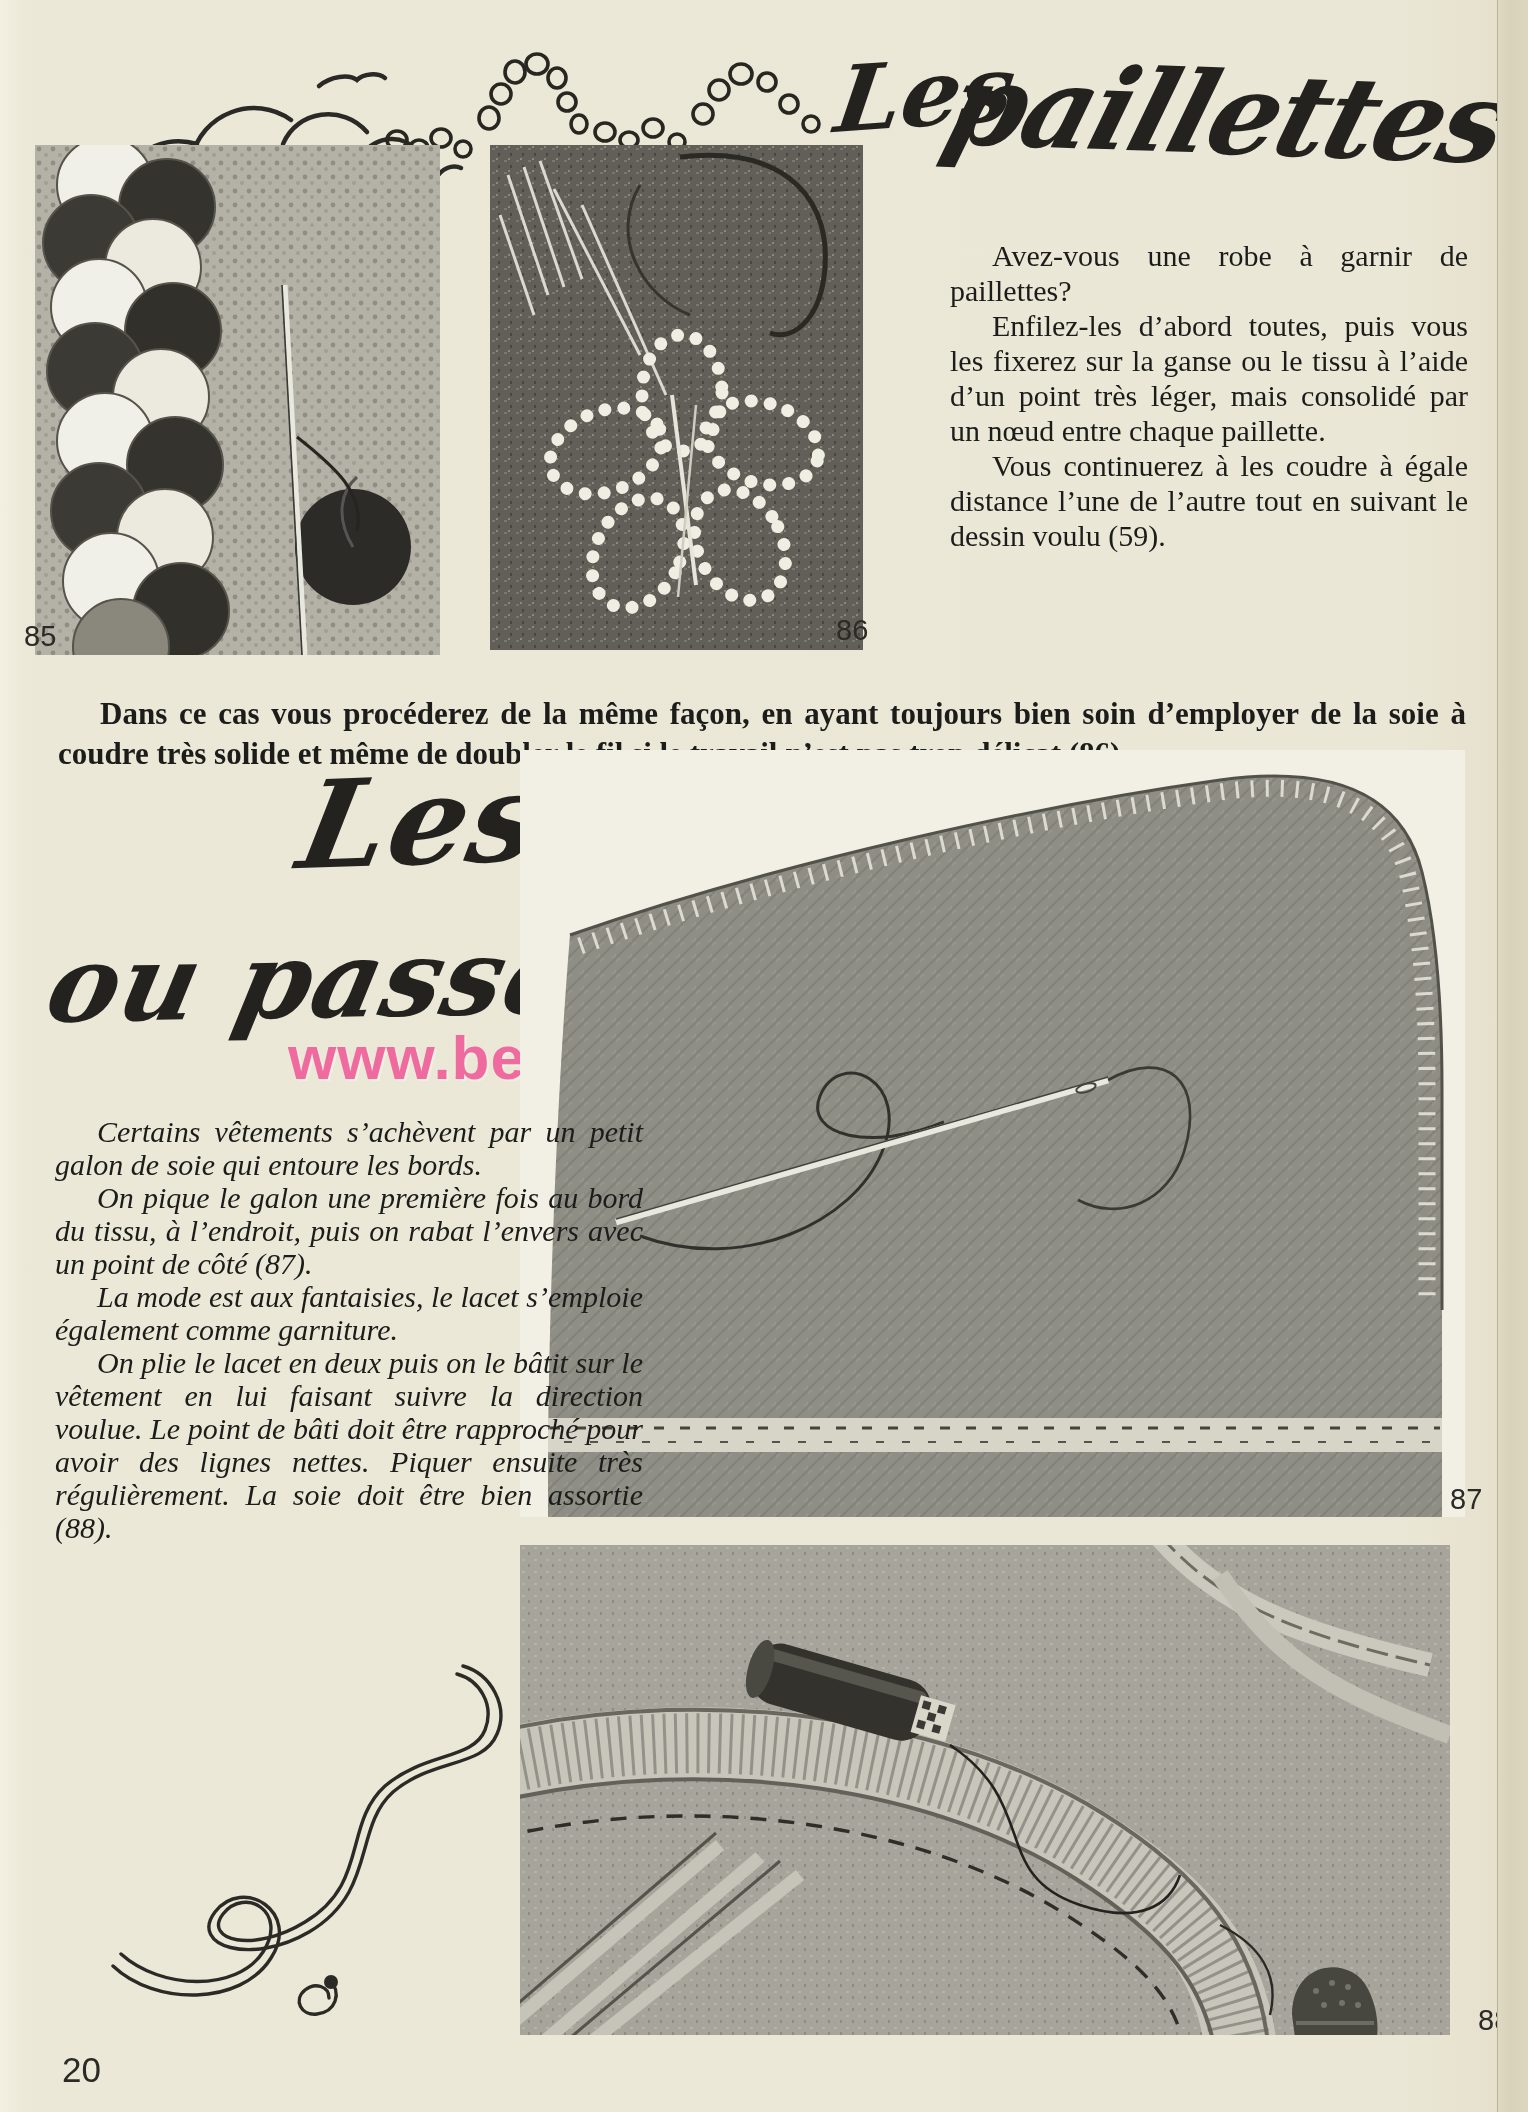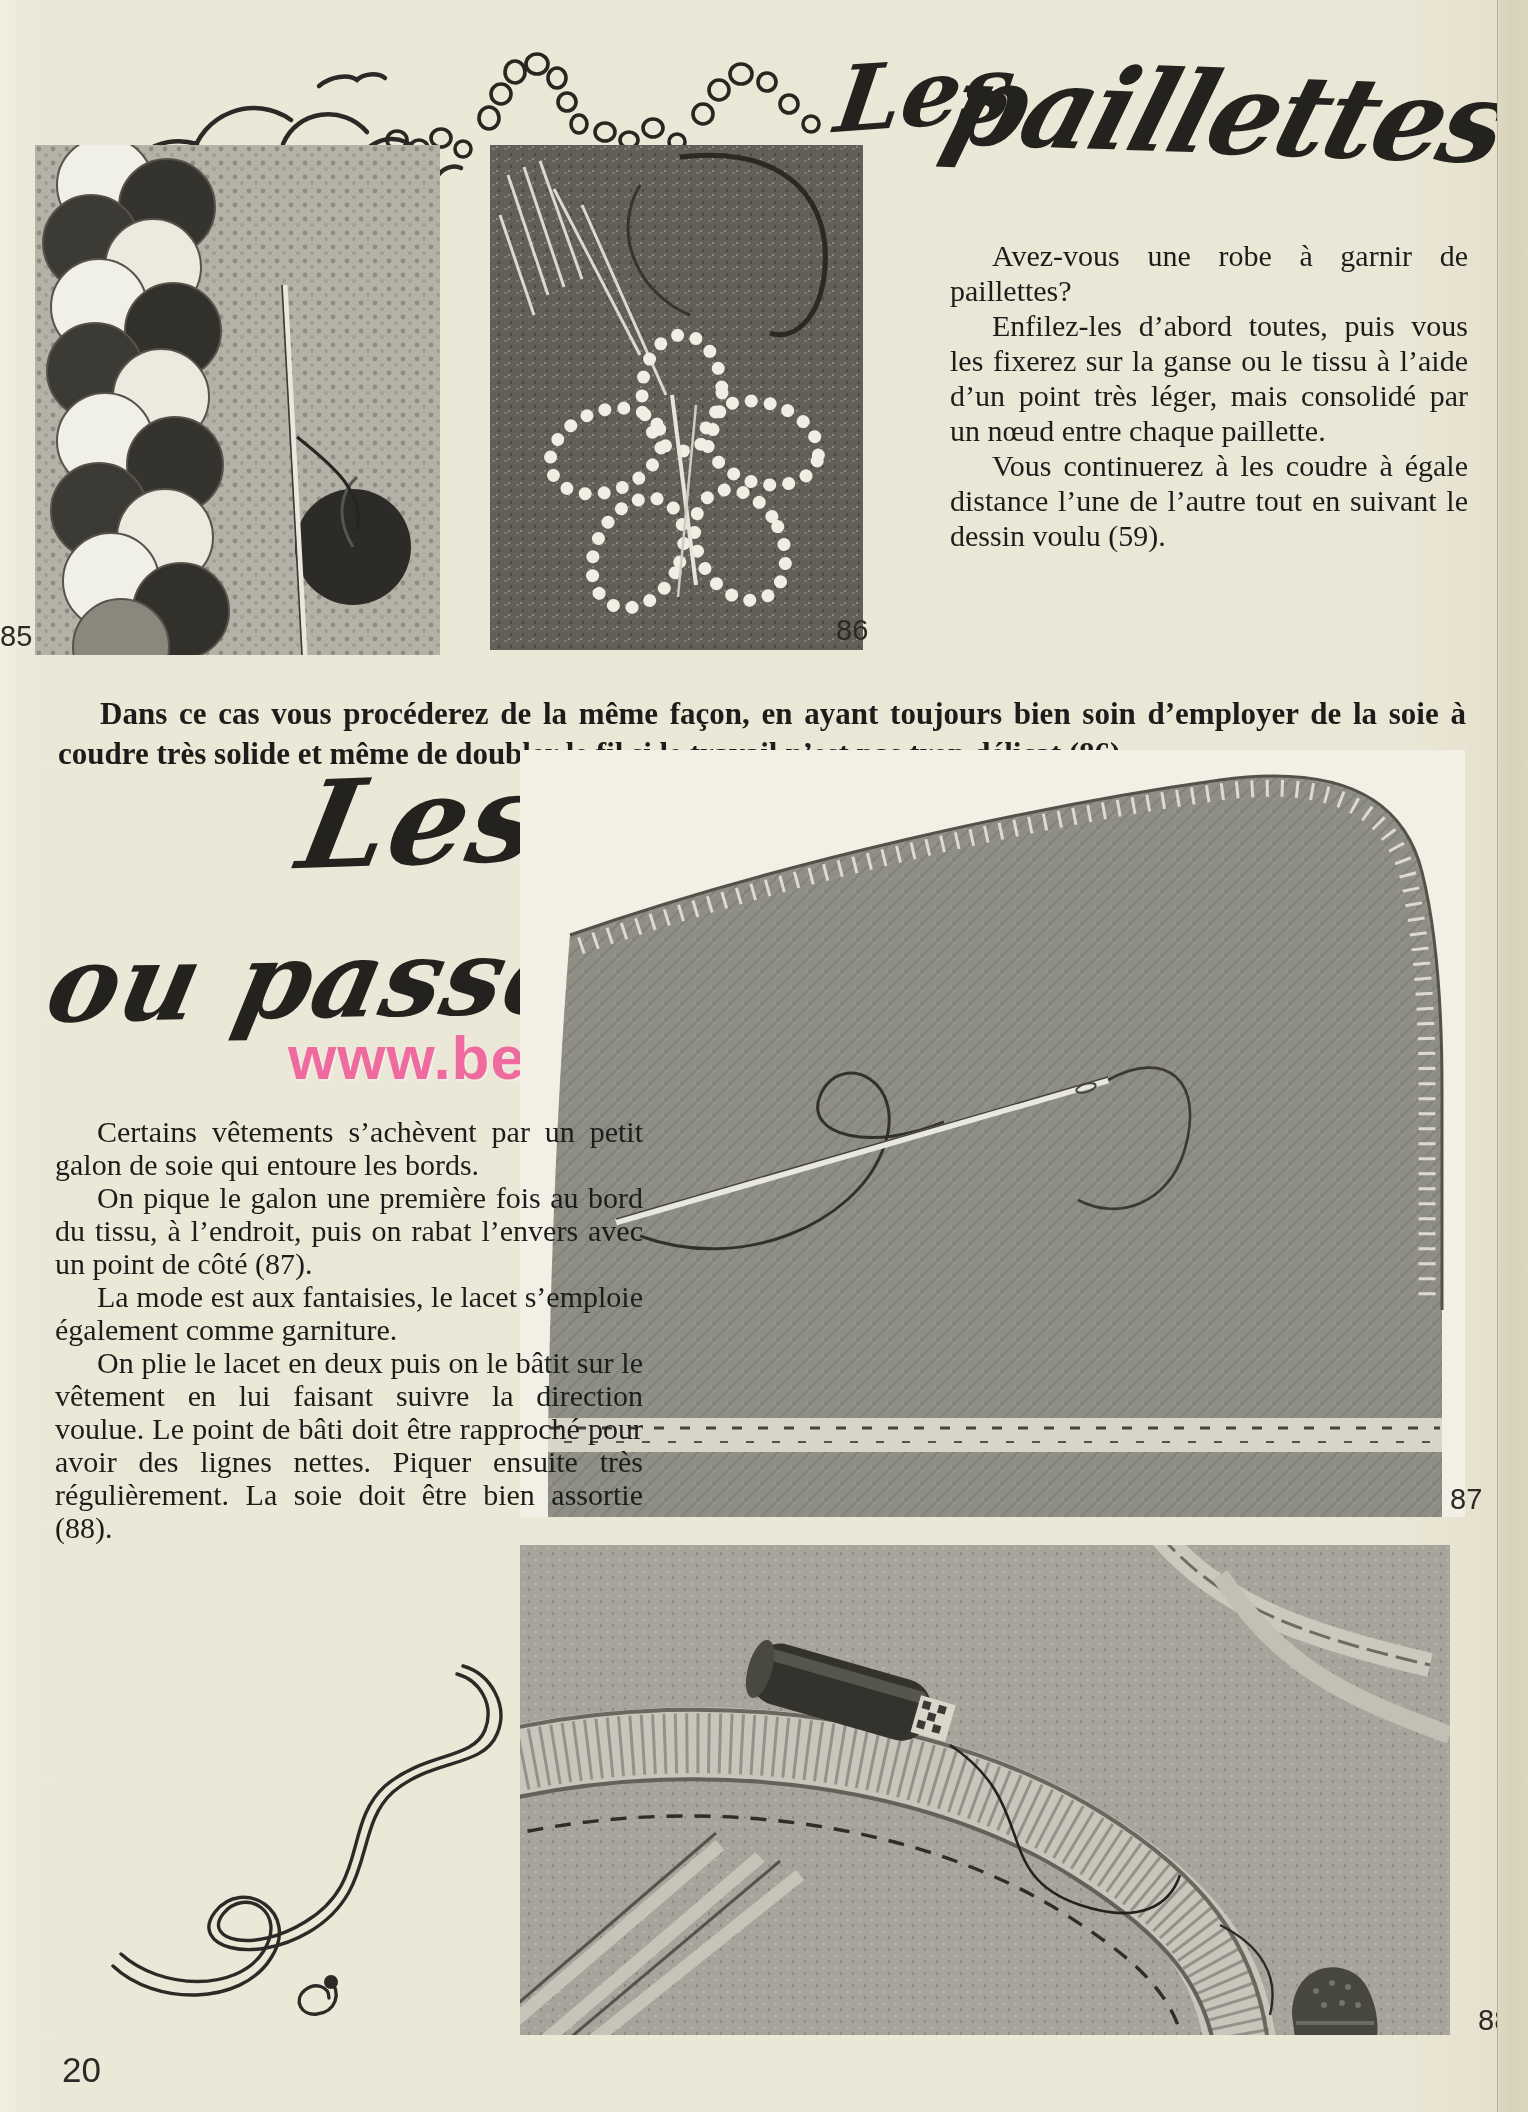--- a/index.html
+++ b/index.html
@@ -11,21 +11,21 @@
     font-family:"Liberation Serif", serif;color:#1d1d1c;
   }
   .page-edge{
     position:absolute;top:0;left:1497px;width:31px;height:2112px;
     background:linear-gradient(90deg,#ded9c3,#d8d2ba 40%,#ddd7c0);
     border-left:1px solid #b9b298;
   }
   .abs{position:absolute;}
   .body-text{font-size:30px;line-height:35px;text-align:justify;color:#1c1c1b;}
   .body-text p{margin:0;text-indent:42px;}
-  .left-col p{line-height:33px;}
+  .left-col p{line-height:33px;font-style:italic;}
   .full-para{font-size:31px;line-height:40px;}
   .script{
     font-family:"DejaVu Serif","Liberation Serif",serif;
     font-style:italic;font-weight:bold;color:#23221f;
     white-space:nowrap;line-height:1;
   }
   .t-les{font-size:92px;transform:skewX(-12deg) rotate(-4deg);}
   .t-paillettes{font-size:112px;transform:skewX(-14deg) rotate(2deg);letter-spacing:-3px;}
   .t-lacets{font-size:122px;transform:skewX(-13deg) rotate(-2deg);letter-spacing:2px;}
   .t-passementeries{font-size:106px;transform:skewX(-13deg) rotate(-1deg);letter-spacing:1px;}
@@ -121,21 +121,21 @@
         <circle cx="146" cy="466" r="48" fill="#31302b"></circle>
         <circle cx="86" cy="502" r="48" fill="#8a887d"></circle>
       </g>
       <circle cx="318" cy="402" r="58" fill="#2c2b27"></circle>
       <path d="M318,402 C300,372 306,346 322,332" fill="none" stroke="#555" stroke-width="3"></path>
       <path d="M262,292 C300,322 330,348 322,386" fill="none" stroke="#26251f" stroke-width="3" fill-opacity="0"></path>
       <line x1="250" y1="140" x2="270" y2="510" stroke="#e9e8df" stroke-width="5"></line>
       <line x1="247" y1="140" x2="267" y2="510" stroke="#3a3933" stroke-width="1.6"></line>
     </svg>
   </figure>
-  <div class="abs caption" style="left:0;top:620px;">
+  <div class="abs caption" style="left:24px;top:620px;">
     <span>85</span>
   </div>
 
   <figure class="abs" style="left:490px;top:145px;">
     <svg width="373" height="505" viewBox="0 0 373 505">
       <defs>
         <pattern id="p86" width="12" height="12" patternUnits="userSpaceOnUse">
           <rect width="12" height="12" fill="#615f58"></rect>
           <rect x="2" y="3" width="3" height="2" fill="#79776e"></rect>
           <rect x="8" y="8" width="2" height="3" fill="#4a4842"></rect>

